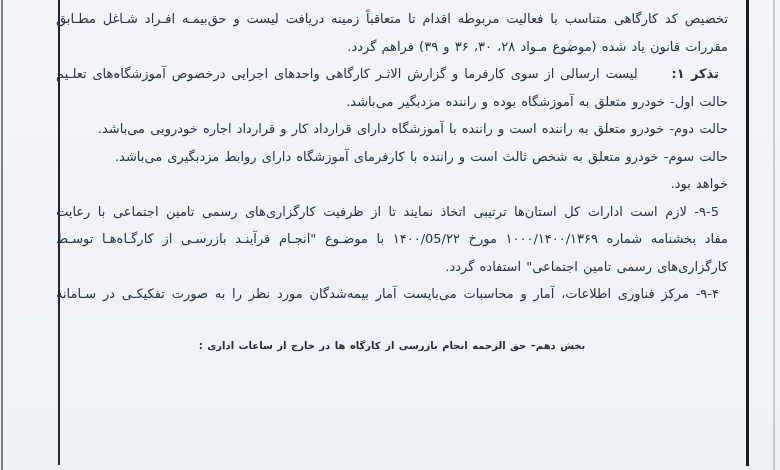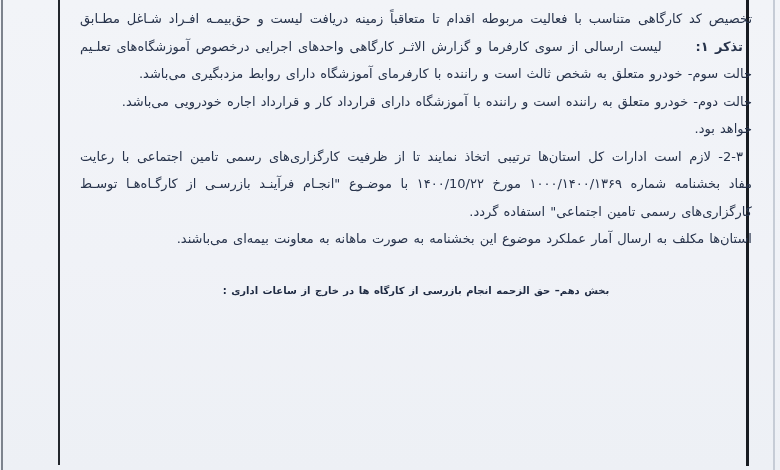--- a/index.html
+++ b/index.html
@@ -8,21 +8,21 @@
     background:linear-gradient(180deg,#f2f4f8 0%,#f0f2f7 55%,#edf0f5 100%);
     font-family:"DejaVu Sans", sans-serif;
   }
   
   .edge-left  { position:absolute; left:1px;  top:0; width:2px; height:100%; background:#7d838d; }
   .frame-left { position:absolute; left:58px; top:0; width:2px; height:465px; background:#22262c; }
   .frame-right{ position:absolute; left:746px;top:0; width:3px; height:466px; background:#181c22; }
   .edge-right { position:absolute; left:773px;top:0; width:2px; height:100%; background:#c6ccd6; }
 
   .textblock {
-    position:absolute; left:80px; top:5px; width:672px;
+    position:absolute; left:56px; top:5px; width:672px;
     direction:rtl; color:#28344c; font-size:13px;
   }
   .line {
     height:27.5px; line-height:27.5px; overflow:hidden;
     text-align:justify; text-align-last:right;
     word-spacing:1px;
   }
   .line.full  { text-align-last:justify; }
   .line.indent{ padding-right:9px; }
   .b { font-weight:bold;margin-left:28px; }
@@ -36,23 +36,25 @@
 <body>
 
 <div class="page" lang="fa">
   <div class="edge-left"></div>
   <div class="frame-left"></div>
   <div class="frame-right"></div>
   <div class="edge-right"></div>
 
   <div class="textblock">
     <div class="line full">تخصیص کد کارگاهی متناسب با فعالیت مربوطه اقدام تا متعاقباً زمینه دریافت لیست و حق‌بیمـه افـراد شـاغل مطـابق</div>
+    <div class="line">مقررات قانون یاد شده (موضوع مـواد ۲۸، ۳۰، ۳۶ و ۳۹) فراهم گردد.</div>
     <div class="line full indent"><span class="b">تذکر ۱:</span><span> لیست ارسالی از سوی کارفرما و گزارش الاثـر کارگاهی واحدهای اجرایی درخصوص آموزشگاه‌های تعلـیم</span></div>
+    <div class="line">حالت اول- خودرو متعلق به آموزشگاه بوده و راننده مزدبگیر می‌باشد.</div>
+    <div class="line">حالت دوم- خودرو متعلق به راننده است و راننده با آموزشگاه دارای قرارداد کار و قرارداد اجاره خودرویی می‌باشد.</div>
     <div class="line">حالت سوم- خودرو متعلق به شخص ثالث است و راننده با کارفرمای آموزشگاه دارای روابط مزدبگیری می‌باشد.</div>
-    <div class="line">حالت دوم- خودرو متعلق به راننده است و راننده با آموزشگاه دارای قرارداد کار و قرارداد اجاره خودرویی می‌باشد.</div>
     <div class="line">خواهد بود.</div>
-    <div class="line full indent">2-۳- لازم است ادارات کل استان‌ها ترتیبی اتخاذ نمایند تا از ظرفیت کارگزاری‌های رسمی تامین اجتماعی با رعایت</div>
-    <div class="line full">مفاد بخشنامه شماره ۱۰۰۰/۱۴۰۰/۱۳۶۹ مورخ ۱۴۰۰/10/۲۲ با موضـوع "انجـام فرآینـد بازرسـی از کارگـاه‌هـا توسـط</div>
+    <div class="line full indent">۹-5- لازم است ادارات کل استان‌ها ترتیبی اتخاذ نمایند تا از ظرفیت کارگزاری‌های رسمی تامین اجتماعی با رعایت</div>
+    <div class="line full">مفاد بخشنامه شماره ۱۰۰۰/۱۴۰۰/۱۳۶۹ مورخ ۱۴۰۰/05/۲۲ با موضـوع "انجـام فرآینـد بازرسـی از کارگـاه‌هـا توسـط</div>
     <div class="line">کارگزاری‌های رسمی تامین اجتماعی" استفاده گردد.</div>
-    <div class="line">استان‌ها مکلف به ارسال آمار عملکرد موضوع این بخشنامه به صورت ماهانه به معاونت بیمه‌ای می‌باشند.</div>
+    <div class="line full indent">۹-۴- مرکز فناوری اطلاعات، آمار و محاسبات می‌بایست آمار بیمه‌شدگان مورد نظر را به صورت تفکیکـی در سـامانه</div>
     <div class="heading">بخش دهم– حق الزحمه انجام بازرسی از کارگاه ها در خارج از ساعات اداری :</div>
   </div>
 </div>
 
 </body></html>

